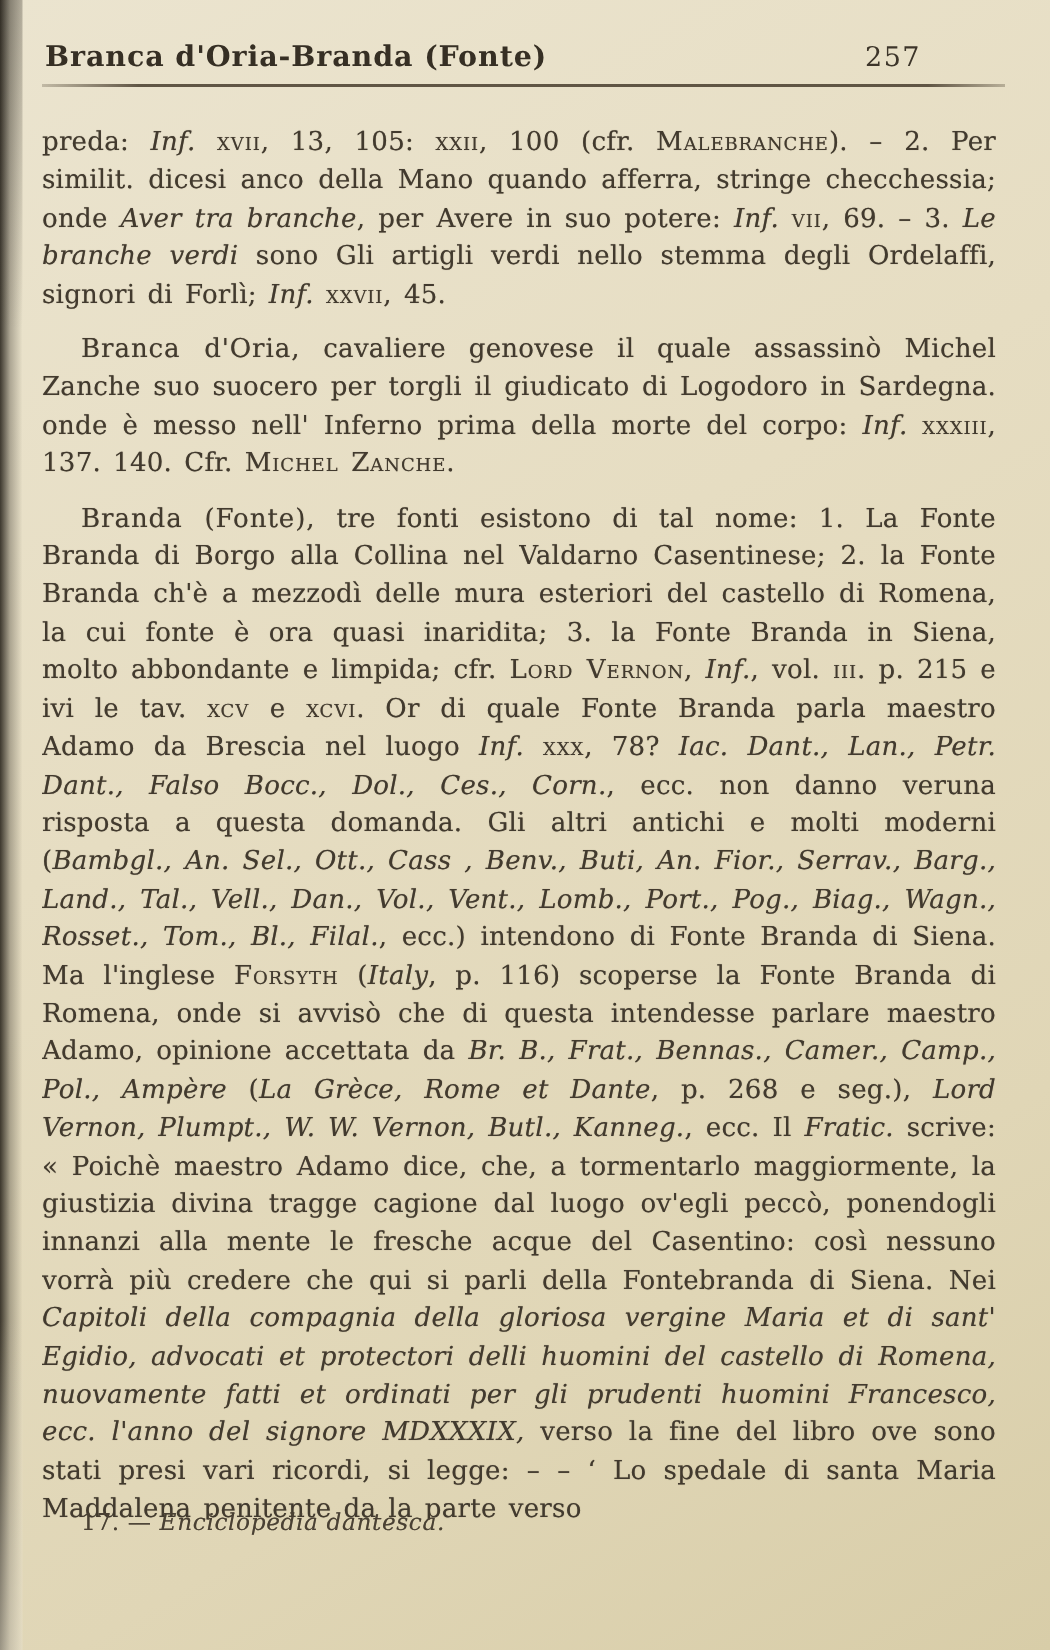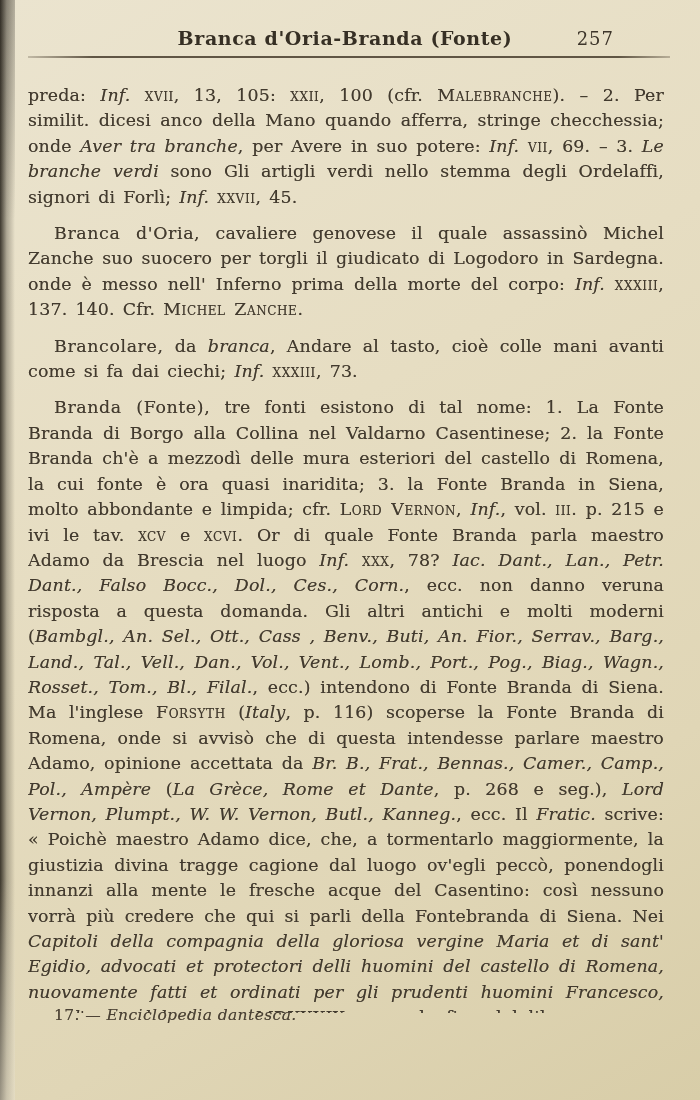--- a/index.html
+++ b/index.html
@@ -18,21 +18,20 @@
     background:linear-gradient(to right,rgba(18,14,8,.8),rgba(18,14,8,.28) 45%,rgba(18,14,8,0));
     pointer-events:none;
   }
   .edge-shadow-left:after{
     content:"";position:absolute;left:0;top:0;width:100%;height:100%;
     background:linear-gradient(to bottom,rgba(18,14,8,.25),rgba(18,14,8,0) 20%,rgba(18,14,8,0) 80%,rgba(232,225,205,.55));
   }
   .running-head{
     position:relative;
     margin:27px 40px 0 30px;
-    text-align:center;
     font-size:19px;font-weight:bold;letter-spacing:.6px;
     color:#362f24;
   }
   .page-number{
     position:absolute;right:46px;top:1px;
     font-weight:normal;font-size:18px;letter-spacing:1px;color:#3d352a;
   }
   .head-rule{
     height:2px;margin:7px 30px 0 28px;
     background:linear-gradient(to right,rgba(72,61,45,.25),rgba(72,61,45,.85) 10%,rgba(72,61,45,.85) 92%,rgba(72,61,45,.3));
@@ -65,18 +64,17 @@
   <div class="running-head">
     <span>Branca d'Oria-Branda (Fonte)</span>
     <span class="page-number">257</span>
   </div>
 
   <div class="head-rule"></div>
 
   <div class="text-body">
       <p class="para"><span>preda: </span><span class="it">Inf.</span><span> </span><span class="sc">xvii</span><span>, 13, 105: </span><span class="sc">xxii</span><span>, 100 (cfr. </span><span class="sc">Malebranche</span><span>). – 2. Per similit. dicesi anco della Mano quando afferra, stringe checchessia; onde </span><span class="it">Aver tra branche</span><span>, per Avere in suo potere: </span><span class="it">Inf.</span><span> </span><span class="sc">vii</span><span>, 69. – 3. </span><span class="it">Le branche verdi</span><span> sono Gli artigli verdi nello stemma degli Ordelaffi, signori di Forlì; </span><span class="it">Inf.</span><span> </span><span class="sc">xxvii</span><span>, 45.</span></p>
       <p class="para indent"><span class="bd">Branca d'Oria,</span><span> cavaliere genovese il quale assassinò Michel Zanche suo suocero per torgli il giudicato di Logodoro in Sardegna. onde è messo nell' Inferno prima della morte del corpo: </span><span class="it">Inf.</span><span> </span><span class="sc">xxxiii</span><span>, 137. 140. Cfr. </span><span class="sc">Michel Zanche</span><span>.</span></p>
-      <p class="para indent"><span class="bd">Brancolare,</span><span> da </span><span class="it">branca</span><span>, Andare al tasto, cioè colle mani avanti come si fa dai ciechi; </span><span class="it">Inf.</span><span> </span><span class="sc">xxxiii</span><span>, 73.</span></p>
       <p class="para indent"><span class="bd">Branda (Fonte),</span><span> tre fonti esistono di tal nome: 1. La Fonte Branda di Borgo alla Collina nel Valdarno Casentinese; 2. la Fonte Branda ch'è a mezzodì delle mura esteriori del castello di Romena, la cui fonte è ora quasi inaridita; 3. la Fonte Branda in Siena, molto abbondante e limpida; cfr. </span><span class="sc">Lord Vernon</span><span>, </span><span class="it">Inf.</span><span>, vol. </span><span class="sc">iii</span><span>. p. 215 e ivi le tav. </span><span class="sc">xcv</span><span> e </span><span class="sc">xcvi</span><span>. Or di quale Fonte Branda parla maestro Adamo da Brescia nel luogo </span><span class="it">Inf.</span><span> </span><span class="sc">xxx</span><span>, 78? </span><span class="it">Iac. Dant., Lan., Petr. Dant., Falso Bocc., Dol., Ces., Corn.</span><span>, ecc. non danno veruna risposta a questa domanda. Gli altri antichi e molti moderni (</span><span class="it">Bambgl., An. Sel., Ott., Cass , Benv., Buti, An. Fior., Serrav., Barg., Land., Tal., Vell., Dan., Vol., Vent., Lomb., Port., Pog., Biag., Wagn., Rosset., Tom., Bl., Filal.</span><span>, ecc.) intendono di Fonte Branda di Siena. Ma l'inglese </span><span class="sc">Forsyth</span><span> (</span><span class="it">Italy</span><span>, p. 116) scoperse la Fonte Branda di Romena, onde si avvisò che di questa intendesse parlare maestro Adamo, opinione accettata da </span><span class="it">Br. B., Frat., Bennas., Camer., Camp., Pol., Ampère</span><span> (</span><span class="it">La Grèce, Rome et Dante</span><span>, p. 268 e seg.), </span><span class="it">Lord Vernon, Plumpt., W. W. Vernon, Butl., Kanneg.</span><span>, ecc. Il </span><span class="it">Fratic.</span><span> scrive: « Poichè maestro Adamo dice, che, a tormentarlo maggiormente, la giustizia divina tragge cagione dal luogo ov'egli peccò, ponendogli innanzi alla mente le fresche acque del Casentino: così nessuno vorrà più credere che qui si parli della Fontebranda di Siena. Nei </span><span class="it">Capitoli della compagnia della gloriosa vergine Maria et di sant' Egidio, advocati et protectori delli huomini del castello di Romena, nuovamente fatti et ordinati per gli prudenti huomini Francesco, ecc. l'anno del signore MDXXXIX,</span><span> verso la fine del libro ove sono stati presi vari ricordi, si legge: – – ‘ Lo spedale di santa Maria Maddalena penitente da la parte verso </span></p>
     </div>
 
   <div class="page-footer"><span>17. — </span><span class="it">Enciclopedia dantesca.</span></div>
 </div>
 
 </body></html>

